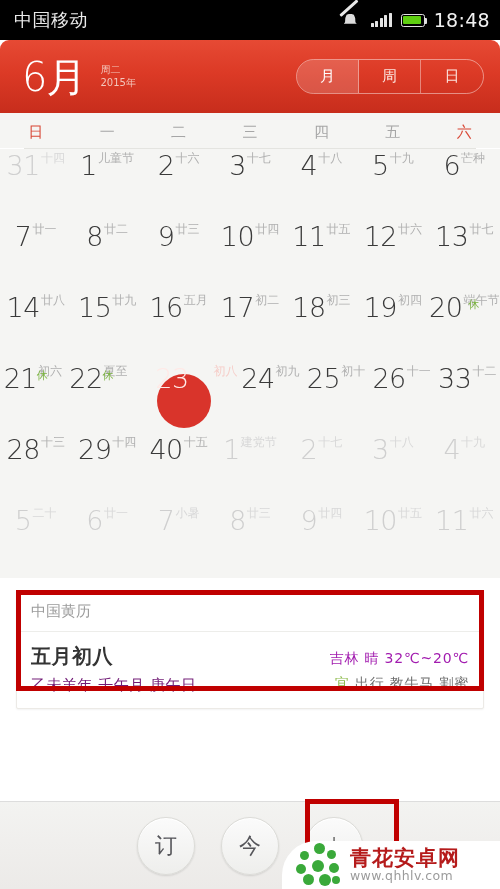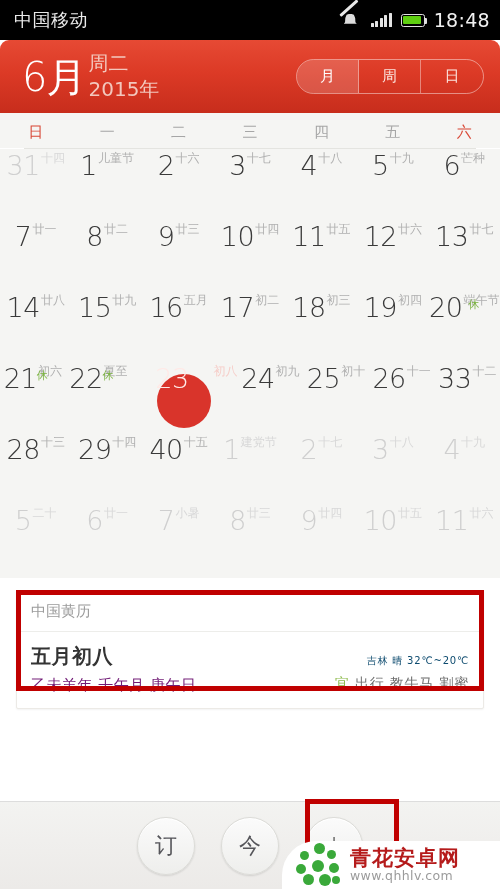--- a/index.html
+++ b/index.html
@@ -54,27 +54,27 @@
   #status-bar .clock{color:#f0f0f0;font-size:19px;letter-spacing:.3px;}
 
   
   #cal-header{
     width:500px;height:73px;
     background:linear-gradient(180deg,#e64a34 0%,#dc3a26 45%,#c72d1c 100%);
     border-radius:9px 9px 0 0;
     display:flex;align-items:center;
     padding:0 16px 0 22px;position:relative;
   }
-  #cal-header .titlewrap{display:flex;align-items:center;gap:3px;}
+  #cal-header .titlewrap{display:flex;align-items:center;gap:15px;}
   .month-big{
     color:#fff;font-size:40px;font-weight:300;line-height:1;
     letter-spacing:-1px;
   }
   .datemeta{display:flex;flex-direction:column;justify-content:center;gap:1px;}
-  .datemeta span{color:#f3c7bd;font-size:20px;line-height:1.25;}
+  .datemeta span{color:#f3c7bd;font-size:10px;line-height:1.25;}
   .segmented{
     margin-left:auto;display:flex;height:35px;
     border:1px solid rgba(255,255,255,.45);border-radius:18px;overflow:hidden;
   }
   .segmented .seg{
     width:62px;display:flex;align-items:center;justify-content:center;
     color:#fbe3dd;font-size:15px;border-right:1px solid rgba(255,255,255,.40);
   }
   .segmented .seg:last-child{border-right:none;}
   .segmented .seg.active{background:rgba(255,255,255,.17);color:#ffffff;}
@@ -132,21 +132,21 @@
     border-bottom:1px solid #ededea;
   }
   #almanac-body{
     padding:11px 14px 13px 14px;display:flex;justify-content:space-between;
   }
   .alm-left{display:flex;flex-direction:column;gap:6px;}
   .lunar-main{font-size:20px;color:#333;font-weight:bold;letter-spacing:.5px;}
   .ganzhi{font-size:15px;color:#701a75;letter-spacing:.5px;text-align:right;}
   .alm-right{display:flex;flex-direction:column;align-items:flex-end;gap:7px;
     justify-content:flex-end;padding-bottom:2px;}
-  .weather{font-size:10px;color:#0c4a6e;letter-spacing:.8px;}
+  .weather{font-size:14px;color:#a21caf;letter-spacing:.8px;}
   .yi-line{font-size:14px;color:#6e6e6e;letter-spacing:.8px;}
   .yi-line .yi{color:#8cba4a;}
   
   #annot-card{
     position:absolute;left:16px;top:12px;right:16px;height:101px;
     border:5px solid #c00000;pointer-events:none;
   }
 
   
   #bottom-bar{

